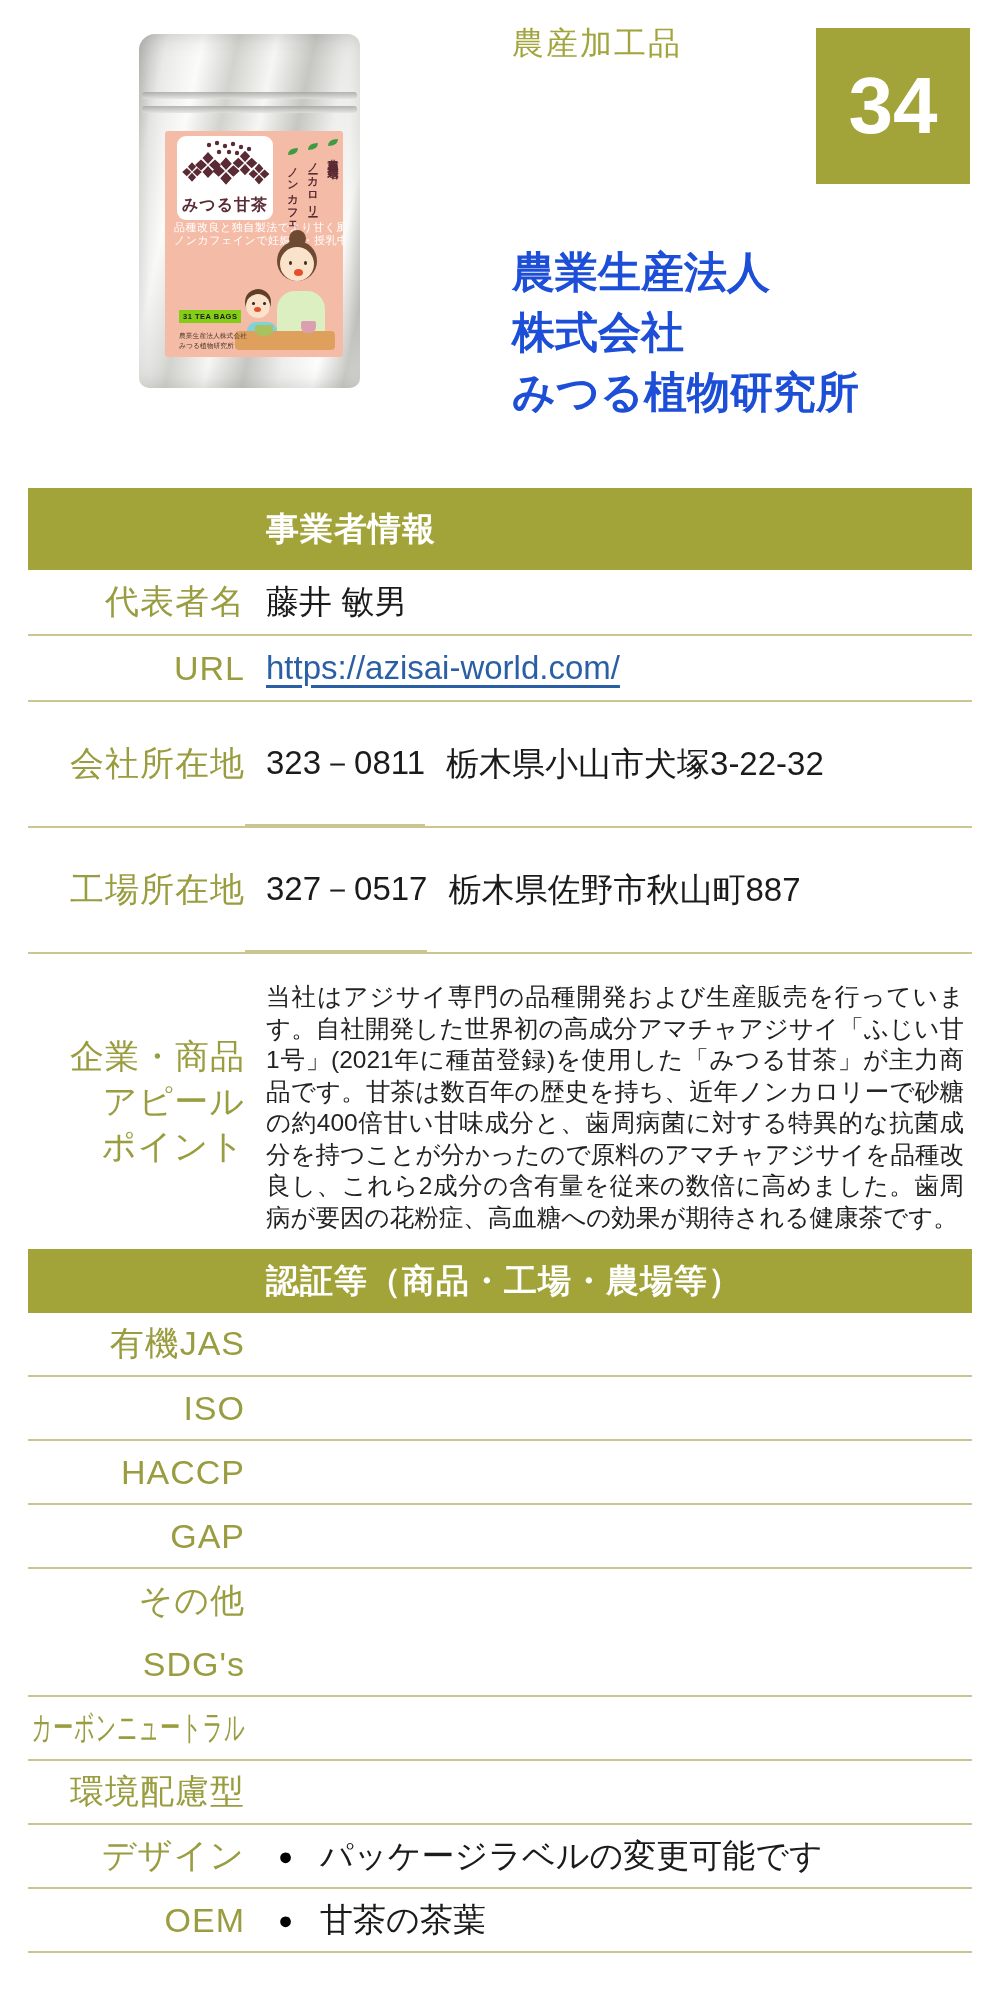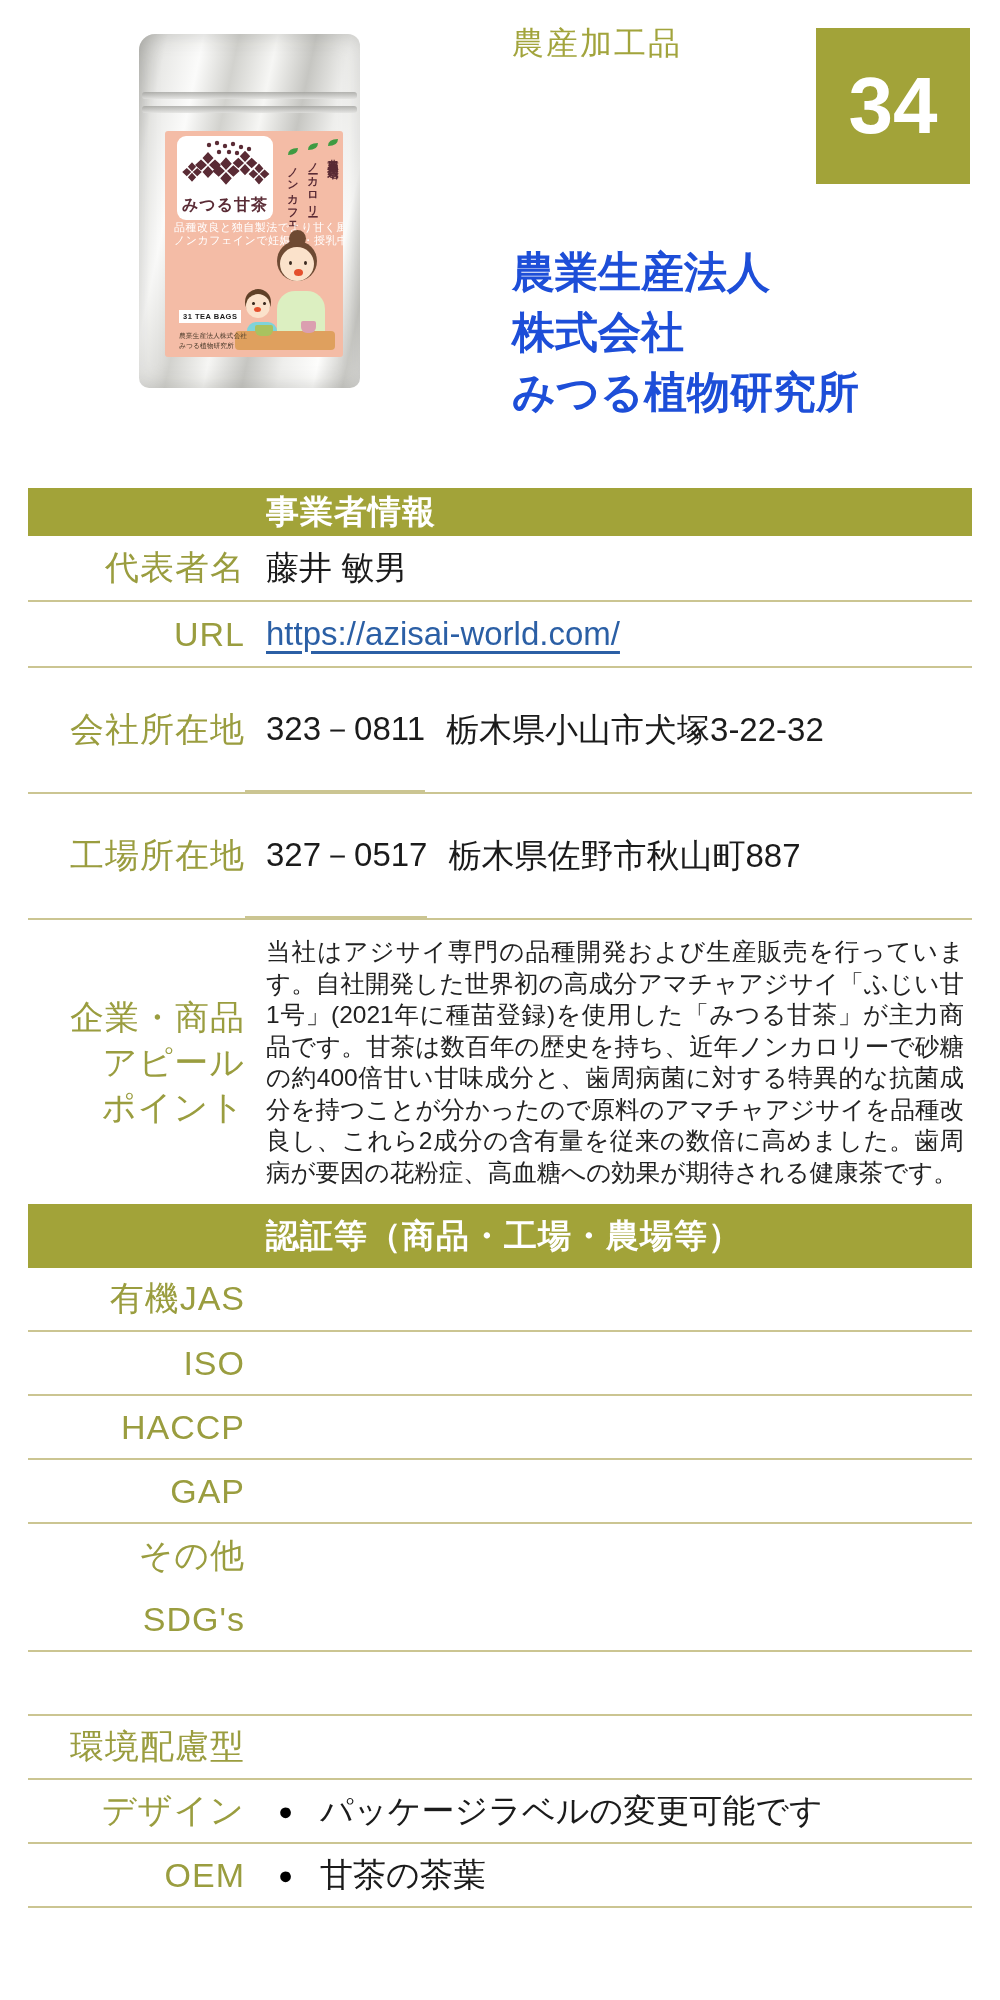--- a/index.html
+++ b/index.html
@@ -58,31 +58,31 @@
   .eye { position:absolute; width:3px; height:4px; border-radius:50%; background:#3a2a20; }
   .e1 { left:124px; top:130px; } .e2 { left:139px; top:130px; }
   .e3 { left:87px; top:171px; width:2.5px; height:3px; } .e4 { left:98px; top:171px; width:2.5px; height:3px; }
   .mouth { position:absolute; background:#E4502E; border-radius:50%; }
   .mo1 { left:129px; top:138px; width:9px; height:7px; }
   .mo2 { left:89px; top:176px; width:7px; height:5px; }
   .table-ill { position:absolute; left:70px; top:200px; width:100px; height:19px; border-radius:4px; background:#DFA05E; }
   .cup-green { position:absolute; left:90px; top:194px; width:18px; height:11px; border-radius:2px 2px 6px 6px; background:#A9C25F; }
   .cup-pink  { position:absolute; left:136px; top:190px; width:15px; height:12px; border-radius:2px 2px 6px 6px; background:#DB9FB0; }
   .badge {
-    position:absolute; left:14px; top:179px; background:#ffffff; color:#1b1b1b;
+    position:absolute; left:14px; top:179px; background:#84cc16; color:#1b1b1b;
     font-size:7.5px; font-weight:700; padding:2px 4px; letter-spacing:.5px; white-space:nowrap;
   }
   .maker { position:absolute; left:14px; top:200px; }
   .maker div { font-size:6.8px; line-height:10px; color:#4a3a2a; white-space:nowrap; }
 
   
   .info { position:absolute; left:28px; top:488px; width:944px; }
   .bar {
     background:#A2A339; display:flex; align-items:center;
-    padding-left:238px; box-sizing:border-box; height:48px;
+    padding-left:238px; box-sizing:border-box; height:82px;
   }
   .bar.h64 { height:64px; }
   .bar span { color:#fff; font-size:33px; font-weight:700; letter-spacing:1px; white-space:nowrap; }
   .row { display:flex; align-items:stretch; border-bottom:2px solid #CBC592; box-sizing:border-box; }
   .row.nb { border-bottom:none; }
   .rh66 { min-height:66px; } .rh64 { min-height:64px; } .rh126 { min-height:126px; }
   .lbl {
     flex:0 0 217px; width:217px; display:flex; align-items:center; justify-content:flex-end;
     text-align:right; color:#9A9D3F; font-size:34px; letter-spacing:1px; box-sizing:border-box;
   }
@@ -95,21 +95,21 @@
     min-height:63px; display:flex; align-items:center; padding-left:21px;
     font-size:33px; color:#1b1b1b; box-sizing:border-box;
   }
   .sub.first { border-bottom:2px solid #CBC592; }
   .link { color:#2B5FA5; text-decoration:underline; text-underline-offset:6px; cursor:pointer; }
   .appeal { min-height:258px; }
   .appeal .lbl { flex-direction:column; justify-content:center; align-items:flex-end; line-height:45px; }
   .appeal .lbl div { white-space:nowrap; }
   .appeal-text {
     flex:1; font-size:24.5px; line-height:31.5px; color:#222; text-align:justify;
-    padding:16px 8px 16px 21px; box-sizing:border-box;
+    padding:27px 8px 16px 21px; box-sizing:border-box;
   }
   .condensed { display:inline-block; transform:scaleX(0.6); transform-origin:right center; white-space:nowrap; }
   .bullet { font-size:25px; color:#000; margin-left:12px; margin-right:27px; }
   .bullet:empty { display:none; }
 </style>
 </head>
 <body>
 
 <div class="page">
 
@@ -271,20 +271,23 @@
 
 
     <div class="row rh64">
       <div class="lbl">SDG's</div>
       <div class="val">
 
         <span></span>
       </div>
     </div>
     <div class="row rh64">
+      <div class="lbl">
+          <span class="condensed">カーボンニュートラル</span>
+        </div>
       <div class="val">
 
         <span></span>
       </div>
     </div>
     <div class="row rh64">
       <div class="lbl">環境配慮型</div>
       <div class="val">
 
         <span></span>

